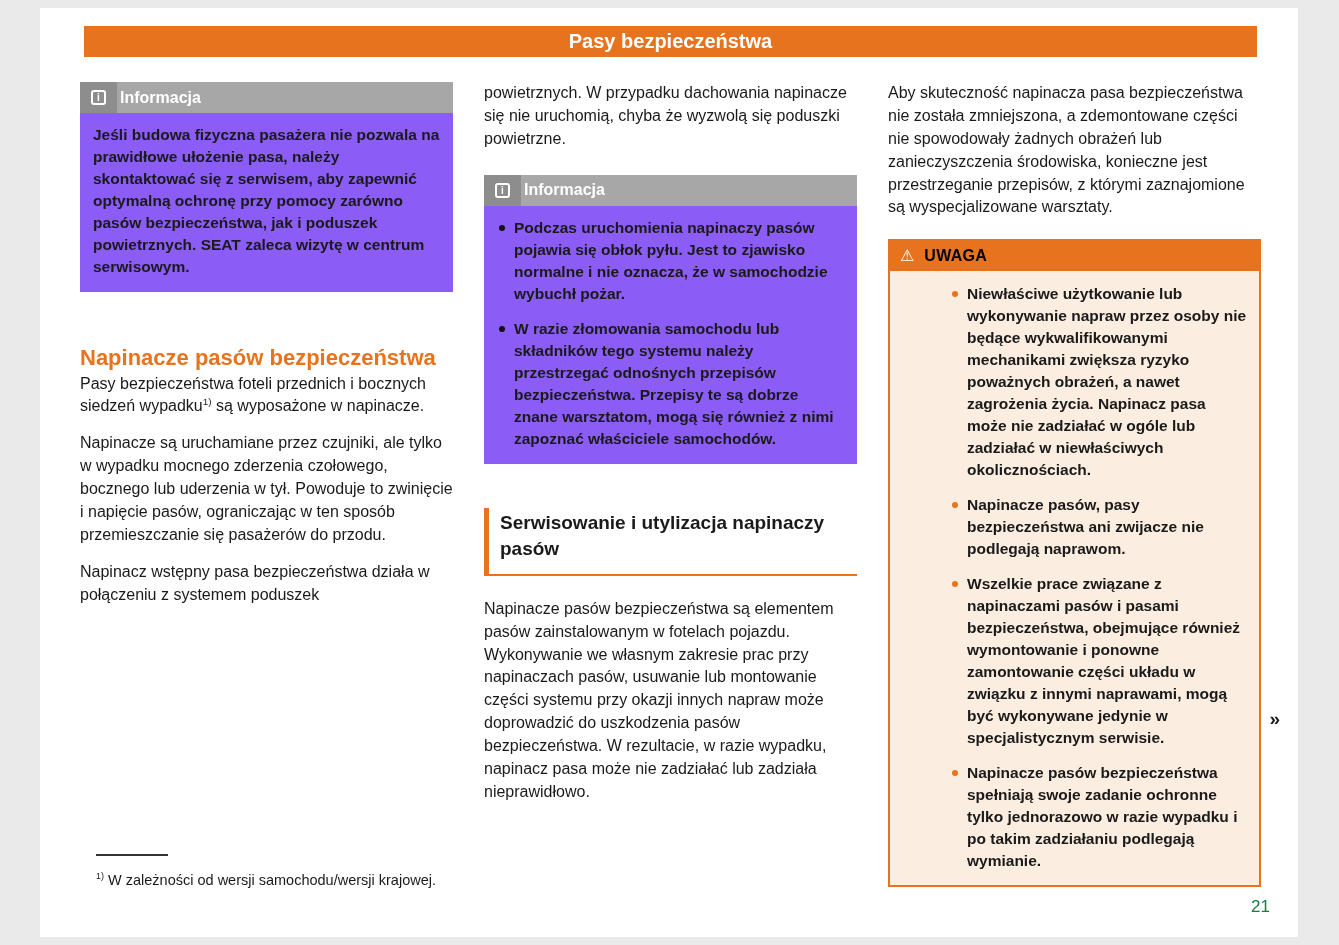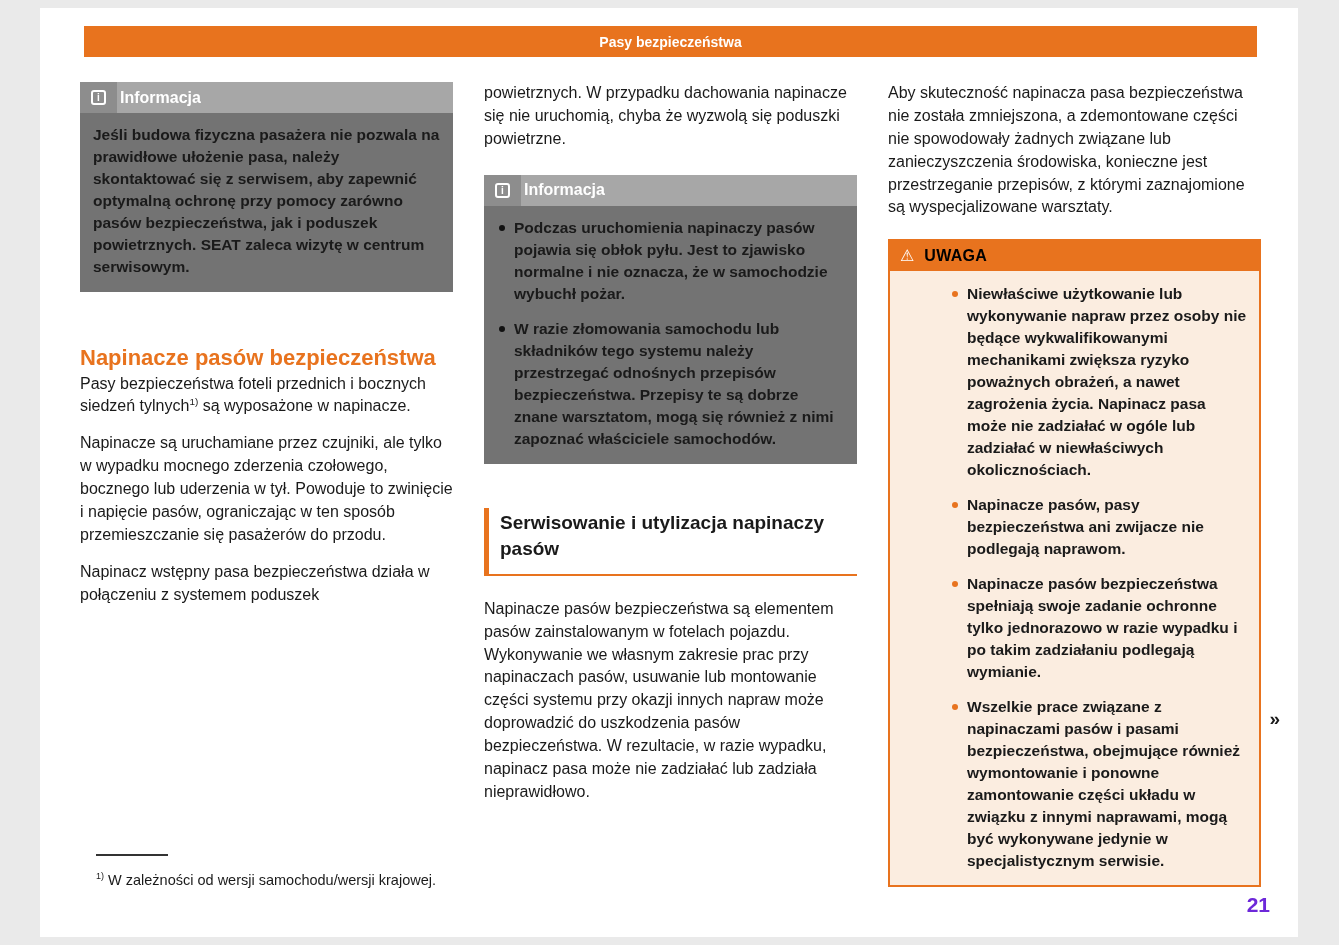--- a/index.html
+++ b/index.html
@@ -13,41 +13,41 @@
   }
   .page {
     position:absolute; left:40px; top:8px;
     width:1258px; height:929px;
     background:#ffffff;
   }
   
   .chapter-bar {
     position:absolute; left:44px; right:41px; top:18px; height:31px;
     background:#E8731E; color:#fff;
-    font-weight:bold; font-size:14px;
+    font-weight:bold; font-size:20px;
     display:flex; align-items:center; justify-content:center;
   }
   
   .columns {
     position:absolute; left:40px; right:37px; top:74px; height:816px;
     display:flex; gap:31px;
   }
   .col { flex:1 1 0; position:relative; min-width:0; }
 
   
   .info-header { background:#A7A7A7; display:flex; align-items:center; height:31px; }
   .info-icon-cell { width:37px; height:31px; background:#8D8D8D; display:flex; align-items:center; justify-content:center; flex:0 0 auto; }
   .info-glyph {
     width:15px; height:15px; border:2px solid #fff; border-radius:3px;
     color:#fff; font-size:10px; font-weight:bold;
     display:flex; align-items:center; justify-content:center;
   }
   .info-title { color:#ffffff; font-weight:bold; font-size:16px; padding-left:3px; }
   .info-body {
-    background:#737373; padding:11px 13px 14px 13px;
+    background:#8b5cf6; padding:11px 13px 14px 13px;
     font-weight:bold; font-size:15.5px; line-height:1.42;
   }
   .ibullet { display:flex; margin-bottom:13px; }
   .ibullet:last-child { margin-bottom:0; }
   .dot { flex:0 0 auto; width:6px; height:6px; border-radius:50%; background:#111; margin:8px 9px 0 2px; }
   .dot.orange { background:#E8731E; }
 
   
   .warn-box { margin-top:20px; border:2px solid #E8731E; background:#FBEDE0; }
   .warn-header { background:#E8731E; height:31px; display:flex; align-items:center; margin:-1px; margin-bottom:0; }
@@ -72,21 +72,21 @@
   
   .body-text { font-size:16px; line-height:1.43; margin-bottom:14px; }
   sup { font-size:0.62em; vertical-align:super; line-height:0; }
 
   
   .footnote { position:absolute; left:16px; bottom:6px; font-size:14.5px; line-height:1.5; }
   .footnote-rule { width:72px; border-top:2px solid #333; margin-bottom:14px; }
 
   
   .continuation { position:absolute; right:18px; top:700px; font-weight:bold; font-size:19px; color:#1a1a1a; }
-  .page-number { position:absolute; right:28px; bottom:20px; font-weight:bold; font-size:21px; color:#6d28d9; }
+  .page-number { position:absolute; right:28px; bottom:20px; font-weight:normal; font-size:17px; color:#15803d; }
 </style>
 </head>
 <body>
 
 <div class="page">
 
   <div class="chapter-bar">
     <span>Pasy bezpieczeństwa</span>
   </div>
 
@@ -100,21 +100,21 @@
             <span class="info-glyph">i</span>
           </span>
           <span class="info-title">Informacja</span>
         </div>
         <div class="info-body">Jeśli budowa fizyczna pasażera nie pozwala na prawidłowe ułożenie pasa, należy skontaktować się z serwisem, aby zapewnić optymalną ochronę przy pomocy zarówno pasów bezpieczeństwa, jak i poduszek powietrznych. SEAT zaleca wizytę w centrum serwisowym.</div>
       </div>
 
       <h1 class="chapter-heading">Napinacze pasów bezpieczeństwa</h1>
 
 
-      <p class="body-text"><span>Pasy bezpieczeństwa foteli przednich i bocznych siedzeń tylnych</span><sup>1)</sup><span> są wyposażone w napinacze.</span></p>
+      <p class="body-text"><span>Pasy bezpieczeństwa foteli przednich i bocznych siedzeń wypadku</span><sup>1)</sup><span> są wyposażone w napinacze.</span></p>
 
       <p class="body-text">Napinacze są uruchamiane przez czujniki, ale tylko w wypadku mocnego zderzenia czołowego, bocznego lub uderzenia w tył. Powoduje to zwinięcie i napięcie pasów, ograniczając w ten sposób przemieszczanie się pasażerów do przodu.</p>
 
       <p class="body-text">Napinacz wstępny pasa bezpieczeństwa działa w połączeniu z systemem poduszek</p>
 
       <div class="footnote">
         <div class="footnote-rule"></div>
         <p><sup>1)</sup><span> W zależności od wersji samochodu/wersji krajowej.</span></p>
       </div>
     </div>
@@ -144,43 +144,43 @@
 
       <h2 class="section-heading mid">
         <span>Serwisowanie i utylizacja napinaczy pasów</span>
       </h2>
 
       <p class="body-text">Napinacze pasów bezpieczeństwa są elementem pasów zainstalowanym w fotelach pojazdu. Wykonywanie we własnym zakresie prac przy napinaczach pasów, usuwanie lub montowanie części systemu przy okazji innych napraw może doprowadzić do uszkodzenia pasów bezpieczeństwa. W rezultacie, w razie wypadku, napinacz pasa może nie zadziałać lub zadziała nieprawidłowo.</p>
     </div>
 
     <div class="col">
 
-      <p class="body-text">Aby skuteczność napinacza pasa bezpieczeństwa nie została zmniejszona, a zdemontowane części nie spowodowały żadnych związane lub zanieczyszczenia środowiska, konieczne jest przestrzeganie przepisów, z którymi zaznajomione są wyspecjalizowane warsztaty.</p>
+      <p class="body-text">Aby skuteczność napinacza pasa bezpieczeństwa nie została zmniejszona, a zdemontowane części nie spowodowały żadnych obrażeń lub zanieczyszczenia środowiska, konieczne jest przestrzeganie przepisów, z którymi zaznajomione są wyspecjalizowane warsztaty.</p>
 
       <div class="warn-box">
         <div class="warn-header">
           <span class="warn-icon">⚠</span>
           <span class="warn-title">UWAGA</span>
         </div>
         <div class="warn-body">
           <div class="ibullet">
             <span class="dot orange"></span>
             <span>Niewłaściwe użytkowanie lub wykonywanie napraw przez osoby nie będące wykwalifikowanymi mechanikami zwiększa ryzyko poważnych obrażeń, a nawet zagrożenia życia. Napinacz pasa może nie zadziałać w ogóle lub zadziałać w niewłaściwych okolicznościach.</span>
           </div>
           <div class="ibullet">
             <span class="dot orange"></span>
             <span>Napinacze pasów, pasy bezpieczeństwa ani zwijacze nie podlegają naprawom.</span>
           </div>
           <div class="ibullet">
             <span class="dot orange"></span>
-            <span>Napinacze pasów bezpieczeństwa spełniają swoje zadanie ochronne tylko jednorazowo w razie wypadku i po takim zadziałaniu podlegają wymianie.</span>
+            <span>Wszelkie prace związane z napinaczami pasów i pasami bezpieczeństwa, obejmujące również wymontowanie i ponowne zamontowanie części układu w związku z innymi naprawami, mogą być wykonywane jedynie w specjalistycznym serwisie.</span>
           </div>
           <div class="ibullet">
             <span class="dot orange"></span>
-            <span>Wszelkie prace związane z napinaczami pasów i pasami bezpieczeństwa, obejmujące również wymontowanie i ponowne zamontowanie części układu w związku z innymi naprawami, mogą być wykonywane jedynie w specjalistycznym serwisie.</span>
+            <span>Napinacze pasów bezpieczeństwa spełniają swoje zadanie ochronne tylko jednorazowo w razie wypadku i po takim zadziałaniu podlegają wymianie.</span>
           </div>
         </div>
       </div>
     </div>
 
   </div>
 
   <div class="continuation">»</div>
   <div class="page-number">21</div>
 

